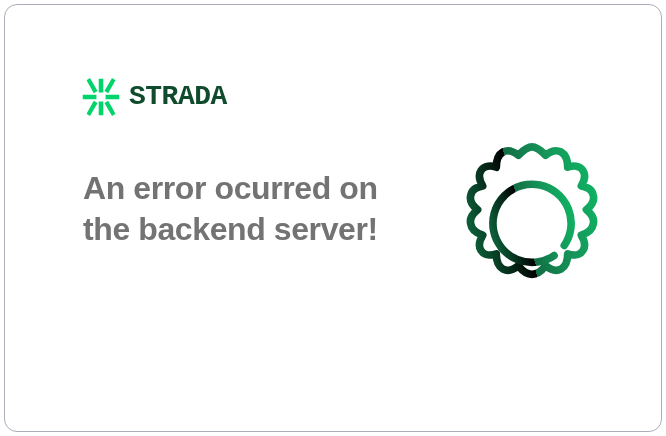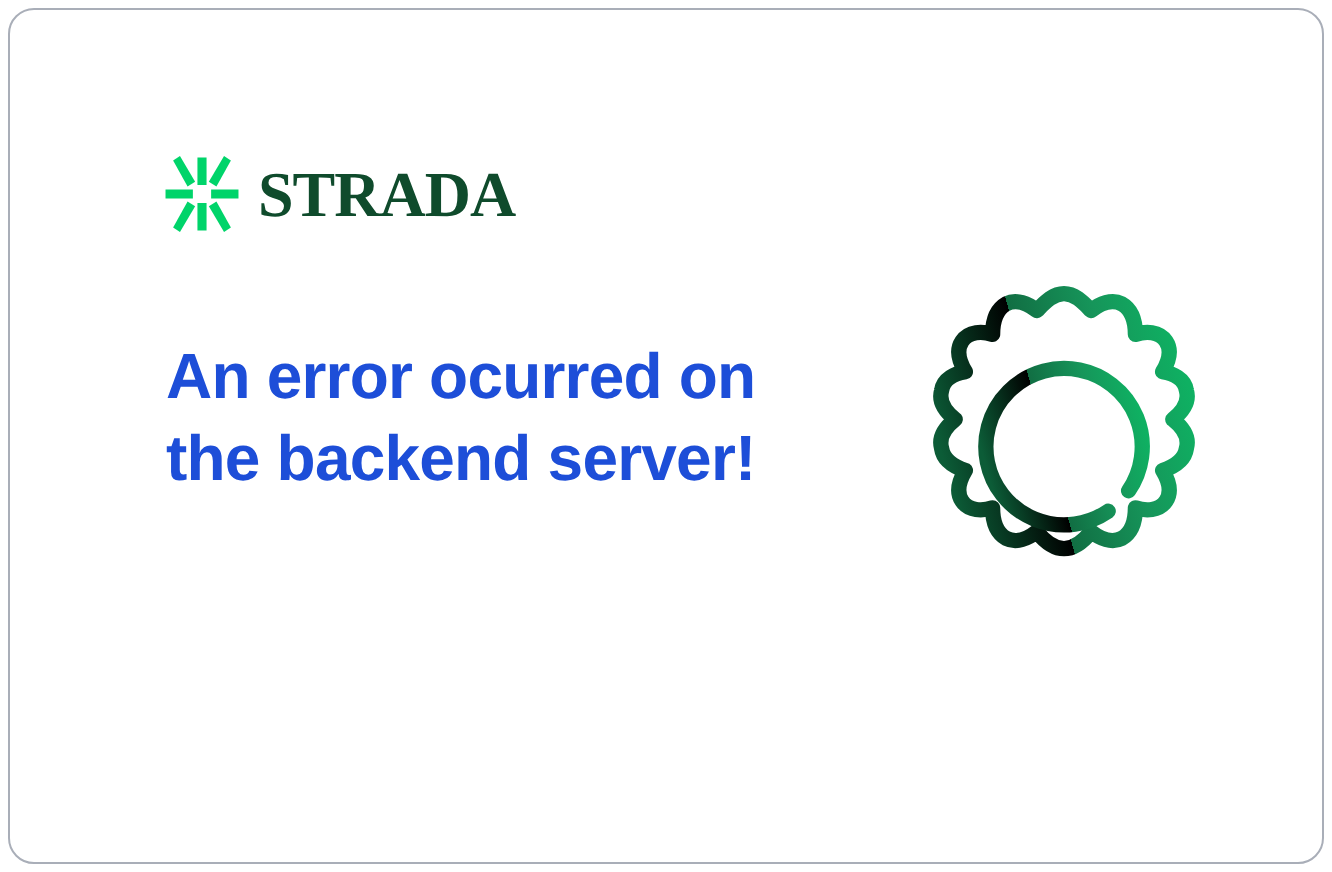--- a/index.html
+++ b/index.html
@@ -48,42 +48,42 @@
     gap: 9px;
     height: 44px;
   }
   .brand-mark {
     width: 38px;
     height: 38px;
     display: block;
     flex: 0 0 auto;
   }
   .brand-wordmark {
-    font-family: Liberation Serif, serif;
-    font-size: 32px;
+    font-family: Liberation Mono, monospace;
+    font-size: 28px;
     line-height: 40px;
     font-weight: 700;
     letter-spacing: -0.5px;
     color: #0f4b2c;
     white-space: nowrap;
     display: block;
   }
 
   
   .message {
     position: absolute;
     left: 78px;
     top: 163px;
     width: 300px;
     font-family: "Liberation Sans", sans-serif;
     font-size: 32px;
     line-height: 41px;
     font-weight: 700;
     letter-spacing: -0.4px;
-    color: #1d4ed8;
+    color: #737373;
     margin: 0;
   }
 
   
   .gear-illustration {
     position: absolute;
     left: 442px;
     top: 134px;
     width: 170px;
     height: 172px;

